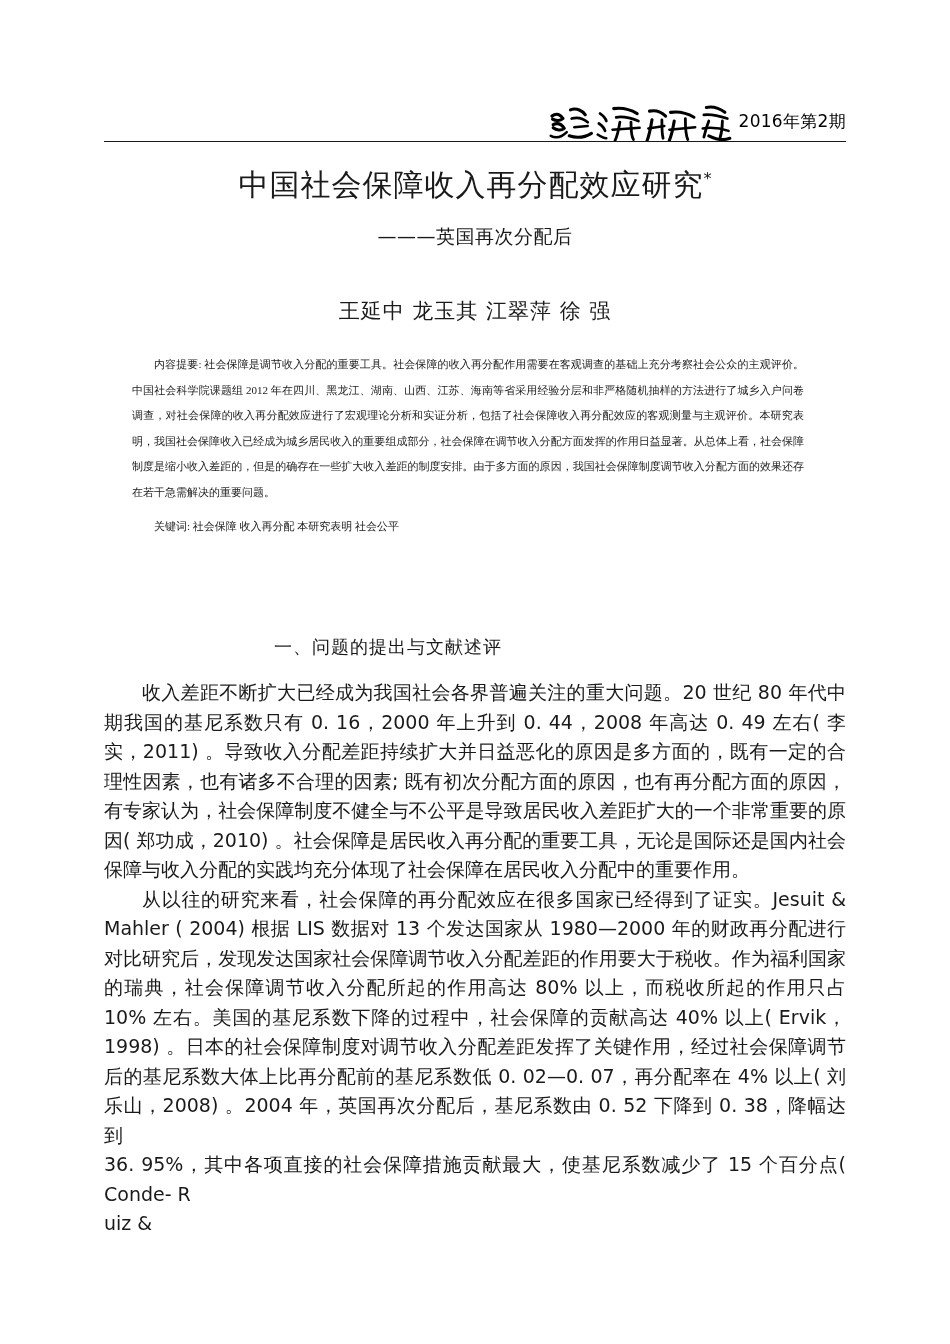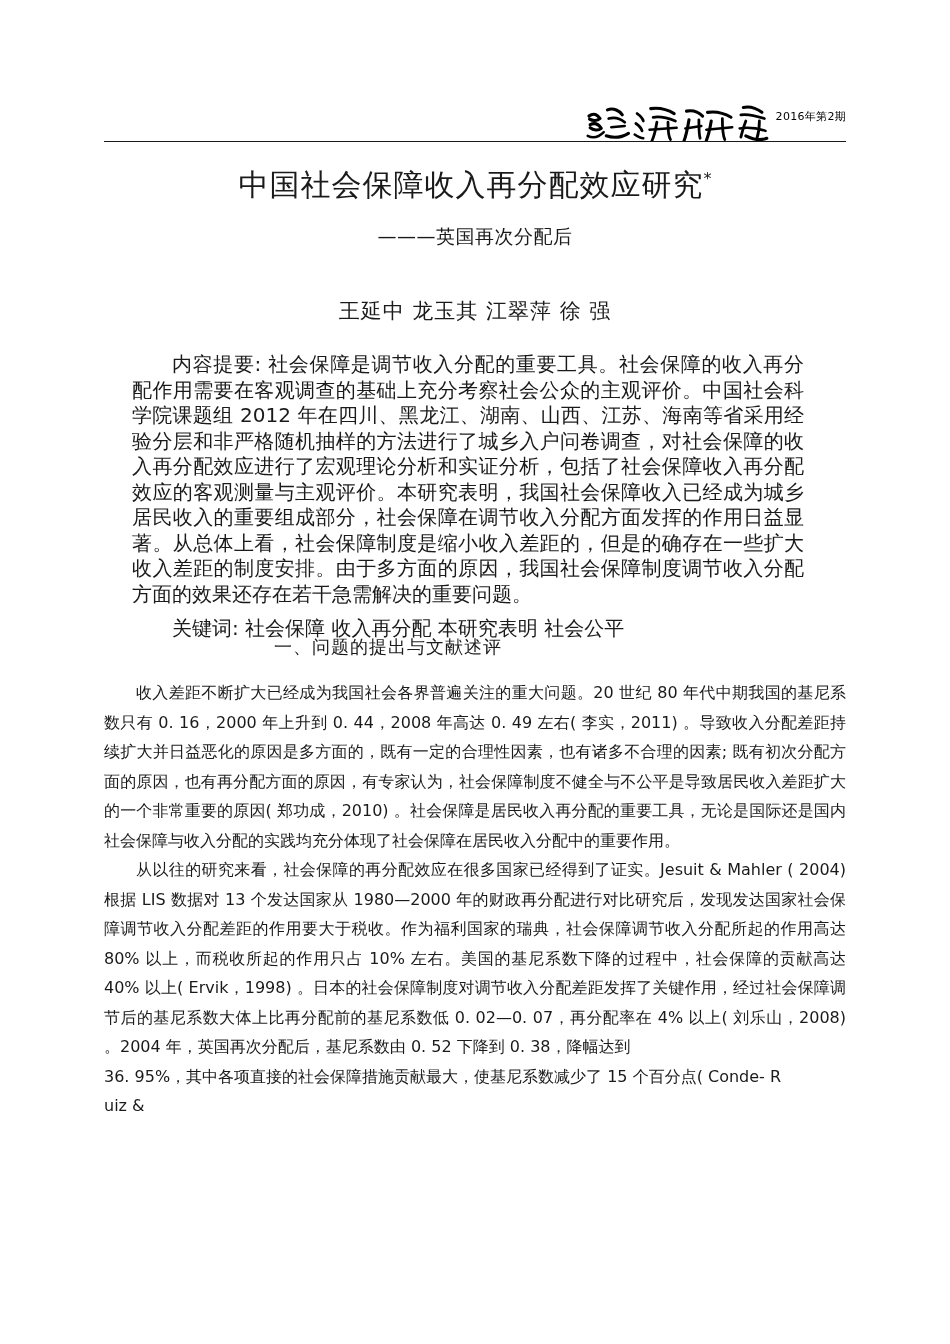--- a/index.html
+++ b/index.html
@@ -34,24 +34,24 @@
     align-items: flex-end;
     justify-content: flex-end;
     gap: 6px;
   }
   .journal-logo {
     display: block;
     height: 42px;
     width: auto;
   }
   .issue-line {
-    font-size: 11px;
+    font-size: 17px;
     letter-spacing: 0.3px;
     line-height: 1;
-    padding-bottom: 20px;
+    padding-bottom: 12px;
     white-space: nowrap;
     color: #000;
   }
   .head-rule {
     position: absolute;
     top: 141px;
     left: 104px;
     width: 742px;
     height: 0;
     border-top: 1px solid #1a1a1a;
@@ -97,24 +97,25 @@
     text-align: center;
     white-space: nowrap;
   }
 
   
   .abstract-block {
     position: absolute;
     top: 352px;
     left: 132px;
     width: 672px;
-    font-size: 20px;
+    font-size: 11px;
     line-height: 25.5px;
     text-align: justify;
     text-justify: inter-ideograph;
+    font-family: Liberation Serif, serif;
   }
   .abstract-body {
     text-indent: 2em;
     margin: 0;
   }
   .keywords {
     text-indent: 2em;
     margin: 9px 0 0 0;
   }
 
@@ -130,21 +131,21 @@
     letter-spacing: 1px;
     margin: 0;
   }
 
   
   .body-block {
     position: absolute;
     top: 678px;
     left: 104px;
     width: 742px;
-    font-size: 16px;
+    font-size: 19px;
     line-height: 29.5px;
     text-align: justify;
     text-justify: inter-ideograph;
   }
   .body-block p {
     margin: 0;
     text-indent: 2em;
   }
   .body-block p.cont {
     text-indent: 0;

